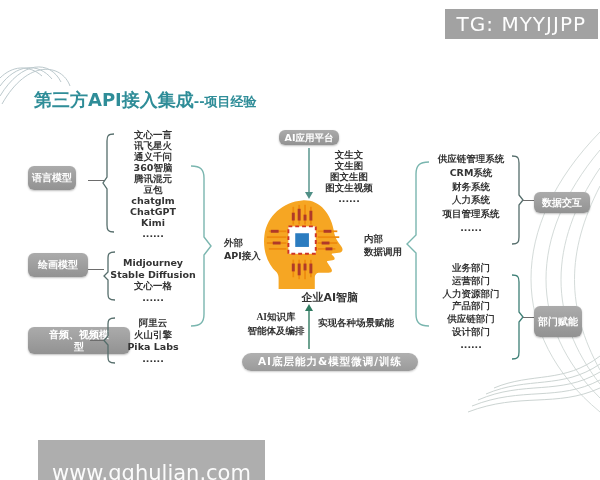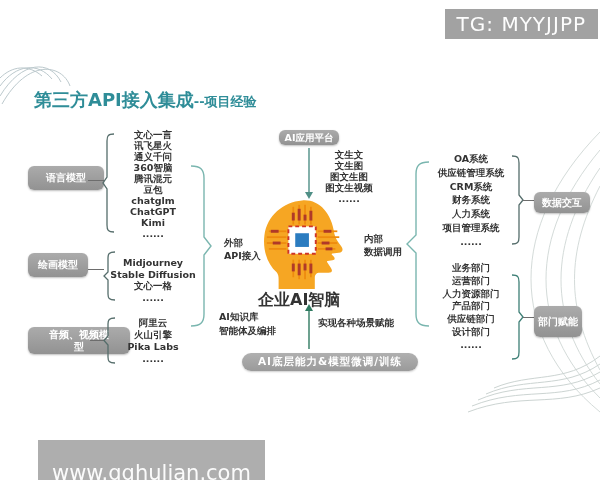--- a/index.html
+++ b/index.html
@@ -66,21 +66,21 @@
     </g>
   </svg>
 
   <div class="abs wm-top">TG: MYYJJPP</div>
   <div class="abs wm-bottom">www.qqhulian.com</div>
 
   <div class="abs title">
     <span>第三方API接入集成</span><span class="suffix">--项目经验</span>
   </div>
 
-  <div class="abs gbox" style="left:28px;top:166px;width:76px;height:24px;">语言模型</div>
+  <div class="abs gbox" style="left:28px;top:166px;width:48px;height:24px;">语言模型</div>
   <div class="abs conn" style="left:88px;top:180px;width:16px;"></div>
   <svg class="abs" style="left:103px;top:133px;" width="12" height="100" viewBox="0 0 12 100">
     <path d="M11,1 C5,1 4,3 4,8 L4,44 L0,50 L4,56 L4,92 C4,97 5,99 11,99" fill="none" stroke="#556d6b" stroke-width="1.3"></path>
   </svg>
   <div class="abs items" style="left:110px;top:129px;width:86px;line-height:11px;">
       <div>文心一言</div>
       <div>讯飞星火</div>
       <div>通义千问</div>
       <div>360智脑</div>
       <div>腾讯混元</div>
@@ -177,45 +177,44 @@
       <rect x="35.5" y="66" width="3" height="8"></rect>
         <rect x="41.5" y="66" width="3" height="12"></rect>
       <rect x="47.5" y="66" width="3" height="7"></rect>
         <rect x="53.5" y="66" width="3" height="10"></rect>
     </g>
 
     <rect x="32" y="28" width="28" height="28" fill="#ffffff" stroke="#cf3527" stroke-width="2" stroke-dasharray="4 3"></rect>
     <rect x="39" y="35" width="14" height="14" fill="#2b7cc0"></rect>
   </svg>
 
-  <div class="abs" style="left:258px;top:290px;width:100px;text-align:left;font-size:16px;font-weight:bold;color:#333;">企业AI智脑</div>
+  <div class="abs" style="left:258px;top:290px;width:100px;text-align:right;font-size:11px;font-weight:bold;color:#333;">企业AI智脑</div>
 
   <div class="abs note" style="left:364px;top:233px;">
     <div>内部</div>
     <div>数据调用</div>
   </div>
 
   <svg class="abs" style="left:402px;top:161px;" width="28" height="166" viewBox="0 0 28 166">
     <path d="M27,1 C17,1 14,5 14,13 L14,74 L5,83 L14,92 L14,153 C14,161 17,165 27,165" fill="none" stroke="#7ab6af" stroke-width="1.4"></path>
   </svg>
 
   <svg class="abs" style="left:303px;top:303px;" width="12" height="46" viewBox="0 0 12 46">
     <line x1="6" y1="46" x2="6" y2="7" stroke="#2f7a60" stroke-width="1.4"></line>
     <polygon points="2,8 10,8 6,1" fill="#2f7a60"></polygon>
   </svg>
-  <div class="abs note" style="left:219px;top:310px;width:68px;text-align:left;line-height:14px;">
+  <div class="abs note" style="left:242px;top:310px;width:68px;text-align:center;line-height:14px;font-family:Liberation Serif, serif;">
     <div>AI知识库</div>
     <div>智能体及编排</div>
   </div>
   <div class="abs note" style="left:318px;top:317px;">实现各种场景赋能</div>
 
   <div class="abs pill" style="left:242px;top:353px;width:176px;height:18px;">AI底层能力&amp;模型微调/训练</div>
 
   <div class="abs items" style="left:421px;top:152px;width:100px;line-height:13.8px;">
-      <div>OA系统</div>
       <div>供应链管理系统</div>
       <div>CRM系统</div>
       <div>财务系统</div>
       <div>人力系统</div>
       <div>项目管理系统</div>
       <div>......</div>
     </div>
   <svg class="abs" style="left:511px;top:155px;" width="12" height="90" viewBox="0 0 12 90">
     <path d="M1,1 C7,1 8,3 8,8 L8,40 L12,45 L8,50 L8,82 C8,87 7,89 1,89" fill="none" stroke="#556d6b" stroke-width="1.3"></path>
   </svg>

